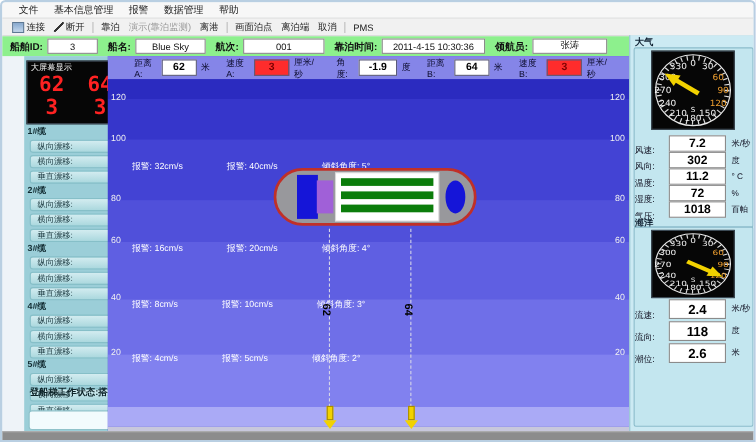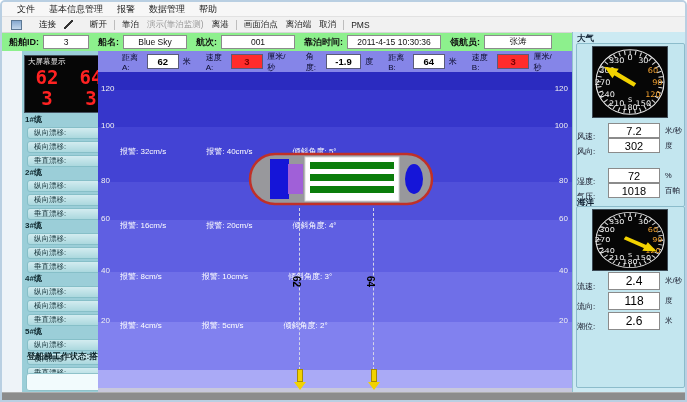--- a/index.html
+++ b/index.html
@@ -8,21 +8,21 @@
        font-family:"Liberation Sans",sans-serif;overflow:hidden;}
   .abs{position:absolute;}
   
   .menubar{position:absolute;left:0;top:0;right:0;height:14px;background:#f7f7f7;
            display:flex;align-items:center;font-size:9px;color:#222;padding-left:8px;}
   .menu-item{padding:1px 7px;cursor:default;}
   
   .toolbar{position:absolute;left:0;top:14px;right:0;height:15px;background:#f1f1f1;
            border-top:1px solid #e2e2e2;border-bottom:1px solid #d6d6d6;
            display:flex;align-items:center;font-size:8.5px;color:#222;padding-left:5px;}
-  .tb-btn{padding:0 4px;display:flex;align-items:center;gap:17px;height:12px;}
+  .tb-btn{padding:0 4px;display:flex;align-items:center;gap:2px;height:12px;}
   .tb-btn.disabled{color:#9a9a9a;}
   .tb-sep{width:1px;height:10px;background:#bdbdbd;margin:0 3px;}
   .ic-connect{width:9px;height:8px;background:linear-gradient(#86a8cf,#c3d7ec);border:1px solid #5c7894;}
   .ic-disconnect{width:9px;height:9px;background:linear-gradient(135deg,transparent 42%,#333 42%,#333 58%,transparent 58%);}
   
   .infobar{position:absolute;left:0;top:31px;width:570px;height:18px;background:var(--info-green,#8df08d);
            display:flex;align-items:center;font-size:9px;font-weight:bold;color:#111;padding-left:7px;box-sizing:border-box;}
   .ifield{display:flex;align-items:center;gap:4px;margin-right:9px;}
   .info-input{background:#fff;border:1px solid #8b8b8b;height:12px;font-size:8.5px;font-weight:normal;
               display:flex;align-items:center;justify-content:center;}
@@ -58,21 +58,21 @@
   .pin-head{width:0;height:0;border-left:6px solid transparent;border-right:6px solid transparent;
             border-top:8px solid var(--needle-yellow,#f2d200);}
   
   .rpanel{position:absolute;left:570px;top:30px;width:115px;height:360px;background:#cceaf3;border-left:1px solid #93c2cf;}
   .sec-title{position:absolute;left:4px;font-size:8.5px;font-weight:bold;color:#123;}
   .sec-box{position:absolute;left:3px;right:3px;border:1px solid #8cbccb;background:#c3e6ef;border-radius:2px;}
   .gauge{position:absolute;background:#060606;border:1px solid #3c4a55;}
   .prow{position:absolute;left:2px;right:0;height:15px;display:flex;align-items:center;font-size:8px;color:#112;}
   .prow .plabel{width:31px;padding-left:2px;margin-top:11px;}
   .prow .pbox{width:50px;height:13px;background:#fff;border:1px solid #8b8b8b;
-              display:flex;align-items:center;justify-content:center;font-weight:normal;font-size:11px;color:#000;}
+              display:flex;align-items:center;justify-content:center;font-weight:bold;font-size:11px;color:#000;}
   .prow .punit{padding-left:5px;font-size:7.5px;}
   .prow.big{height:18px;}
   .prow.big .pbox{height:16px;font-size:12px;}
   .bottom-strip{position:absolute;left:0;top:390px;right:0;height:12px;background:#8c8c8c;border-top:1px solid #aeaeae;}
   svg text{font-family:"DejaVu Sans",sans-serif;}
   .dialnum{fill:#f2f2f2;font-size:11px;}
   .dialnum.hot{fill:#f0a030;}
 </style>
 </head>
 <body>
@@ -299,20 +299,25 @@
     <div class="prow" style="top:91px">
       <span class="plabel">风速:</span>
       <span class="pbox">7.2</span>
       <span class="punit">米/秒</span>
     </div>
     <div class="prow" style="top:106px">
       <span class="plabel">风向:</span>
       <span class="pbox">302</span>
       <span class="punit">度</span>
     </div>
+    <div class="prow" style="top:121px">
+      <span class="plabel">温度:</span>
+      <span class="pbox">11.2</span>
+      <span class="punit">° C</span>
+    </div>
     <div class="prow" style="top:136px">
       <span class="plabel">湿度:</span>
       <span class="pbox">72</span>
       <span class="punit">%</span>
     </div>
     <div class="prow" style="top:151px">
       <span class="plabel">气压:</span>
       <span class="pbox">1018</span>
       <span class="punit">百帕</span>
     </div>

